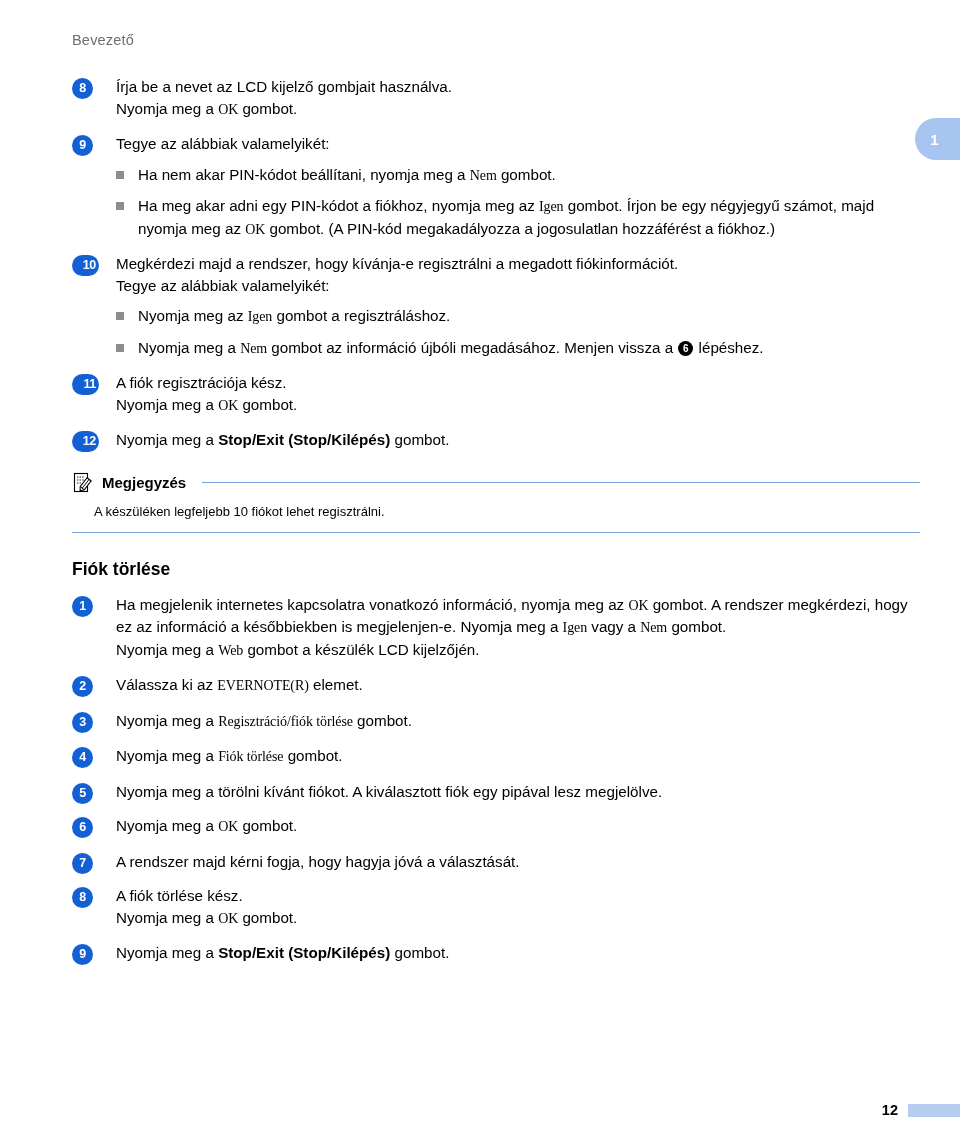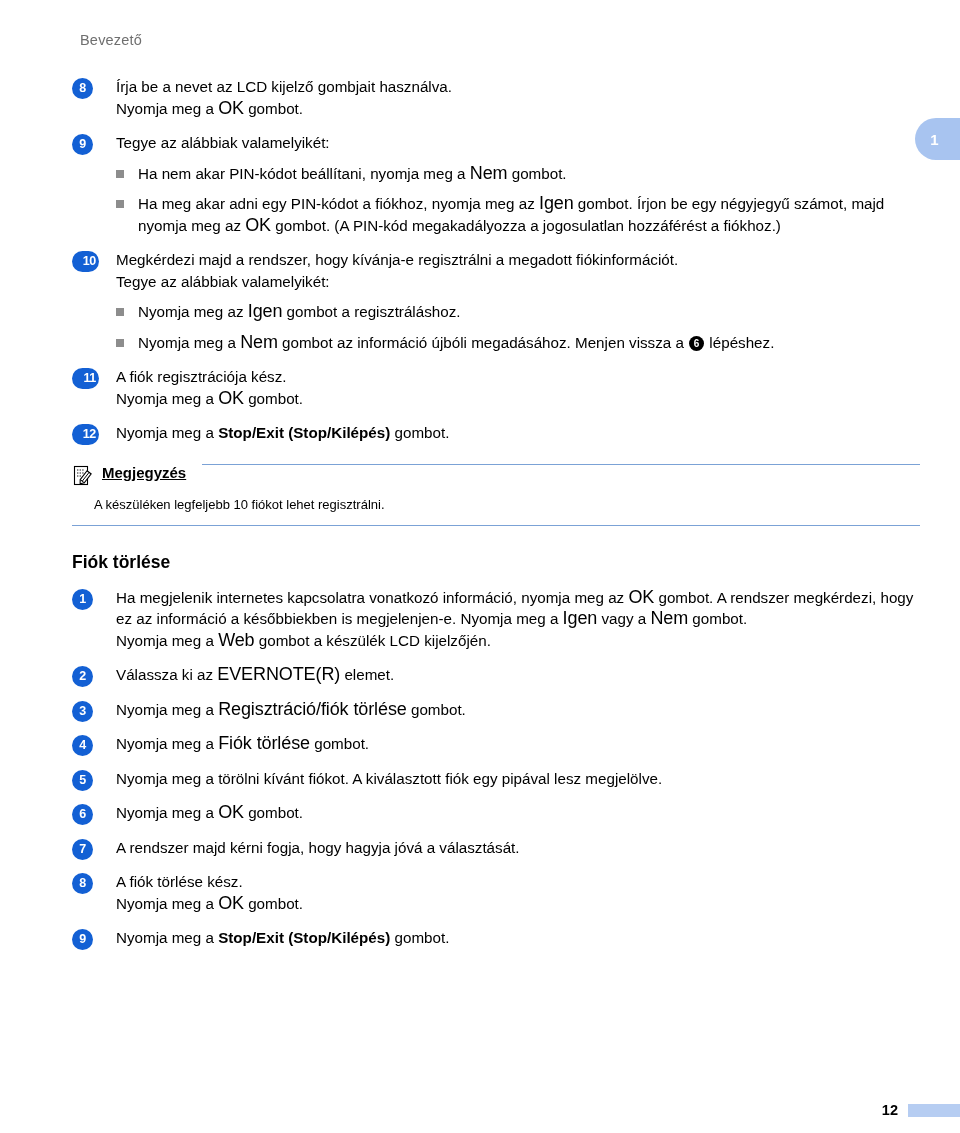--- a/index.html
+++ b/index.html
@@ -16,21 +16,21 @@
     overflow: hidden;
   }
   .page {
     position: absolute;
     inset: 0;
   }
 
   
   .running-header {
     position: absolute;
-    left: 80px;
+    left: 72px;
     top: 32px;
     font-size: 14.5px;
     color: #6f6f6f;
     letter-spacing: 0.2px;
   }
 
   
   .chapter-tab {
     position: absolute;
     right: 0;
@@ -84,22 +84,22 @@
   .badge.wide { min-width: 27px; text-align: right; }
 
   .ln {
     font-size: 15.2px;
     line-height: 21.5px;
     color: #000;
   }
   .ln + .ln { margin-top: 0; }
 
   code, .mono {
-    font-family: Liberation Sans, sans-serif;
-    font-size: 18px;
+    font-family: Liberation Serif, serif;
+    font-size: 14px;
     letter-spacing: -0.1px;
   }
   b, .bold { font-weight: bold; }
 
   
   .sub {
     position: relative;
     padding-left: 22px;
     margin: 9px 0 9px 0;
   }
@@ -129,23 +129,22 @@
   }
 
   
   .note {
     margin-top: 20px;
     margin-bottom: 18px;
     position: relative;
   }
   .note-head {
     display: flex;
-    align-items: flex-start;
+    align-items: center;
     gap: 6px;
-    text-decoration: underline;
   }
   .note-icon {
     width: 24px;
     height: 24px;
     flex: none;
   }
   .note-title {
     font-size: 15px;
     font-weight: bold;
     white-space: nowrap;

